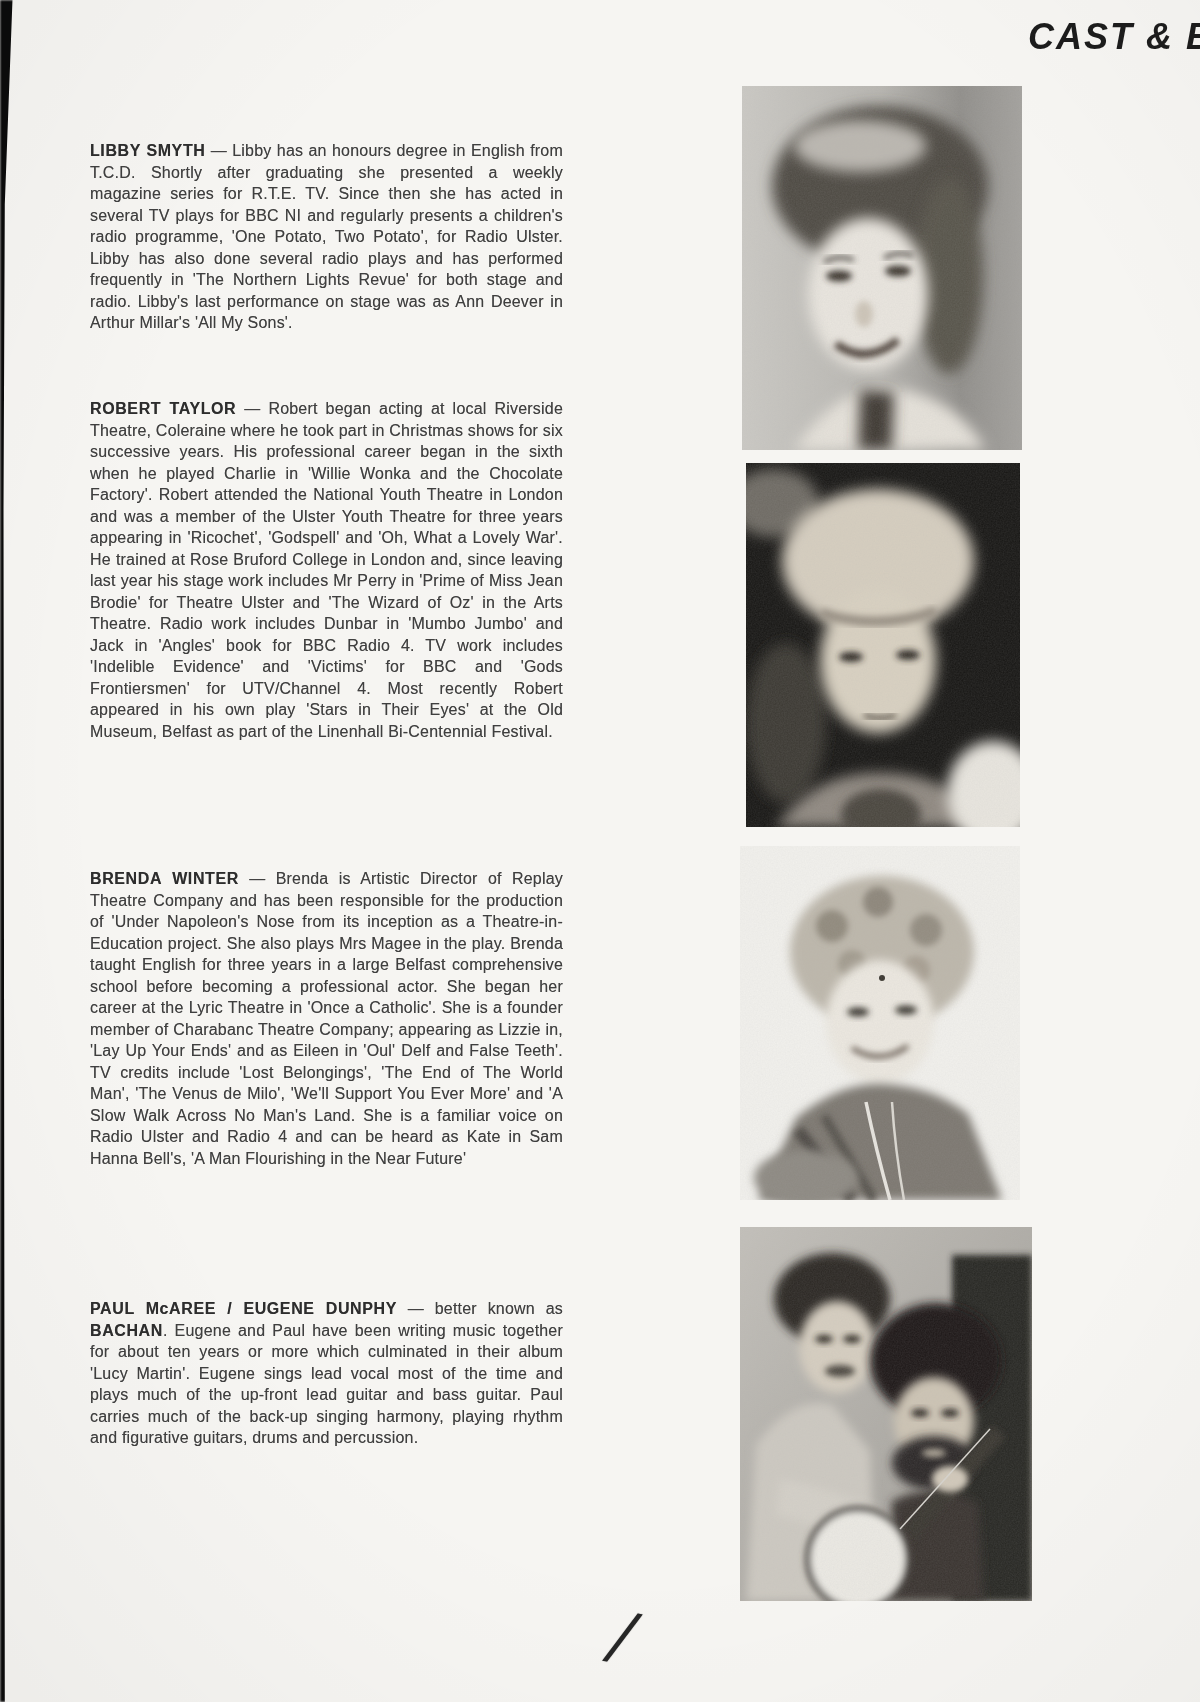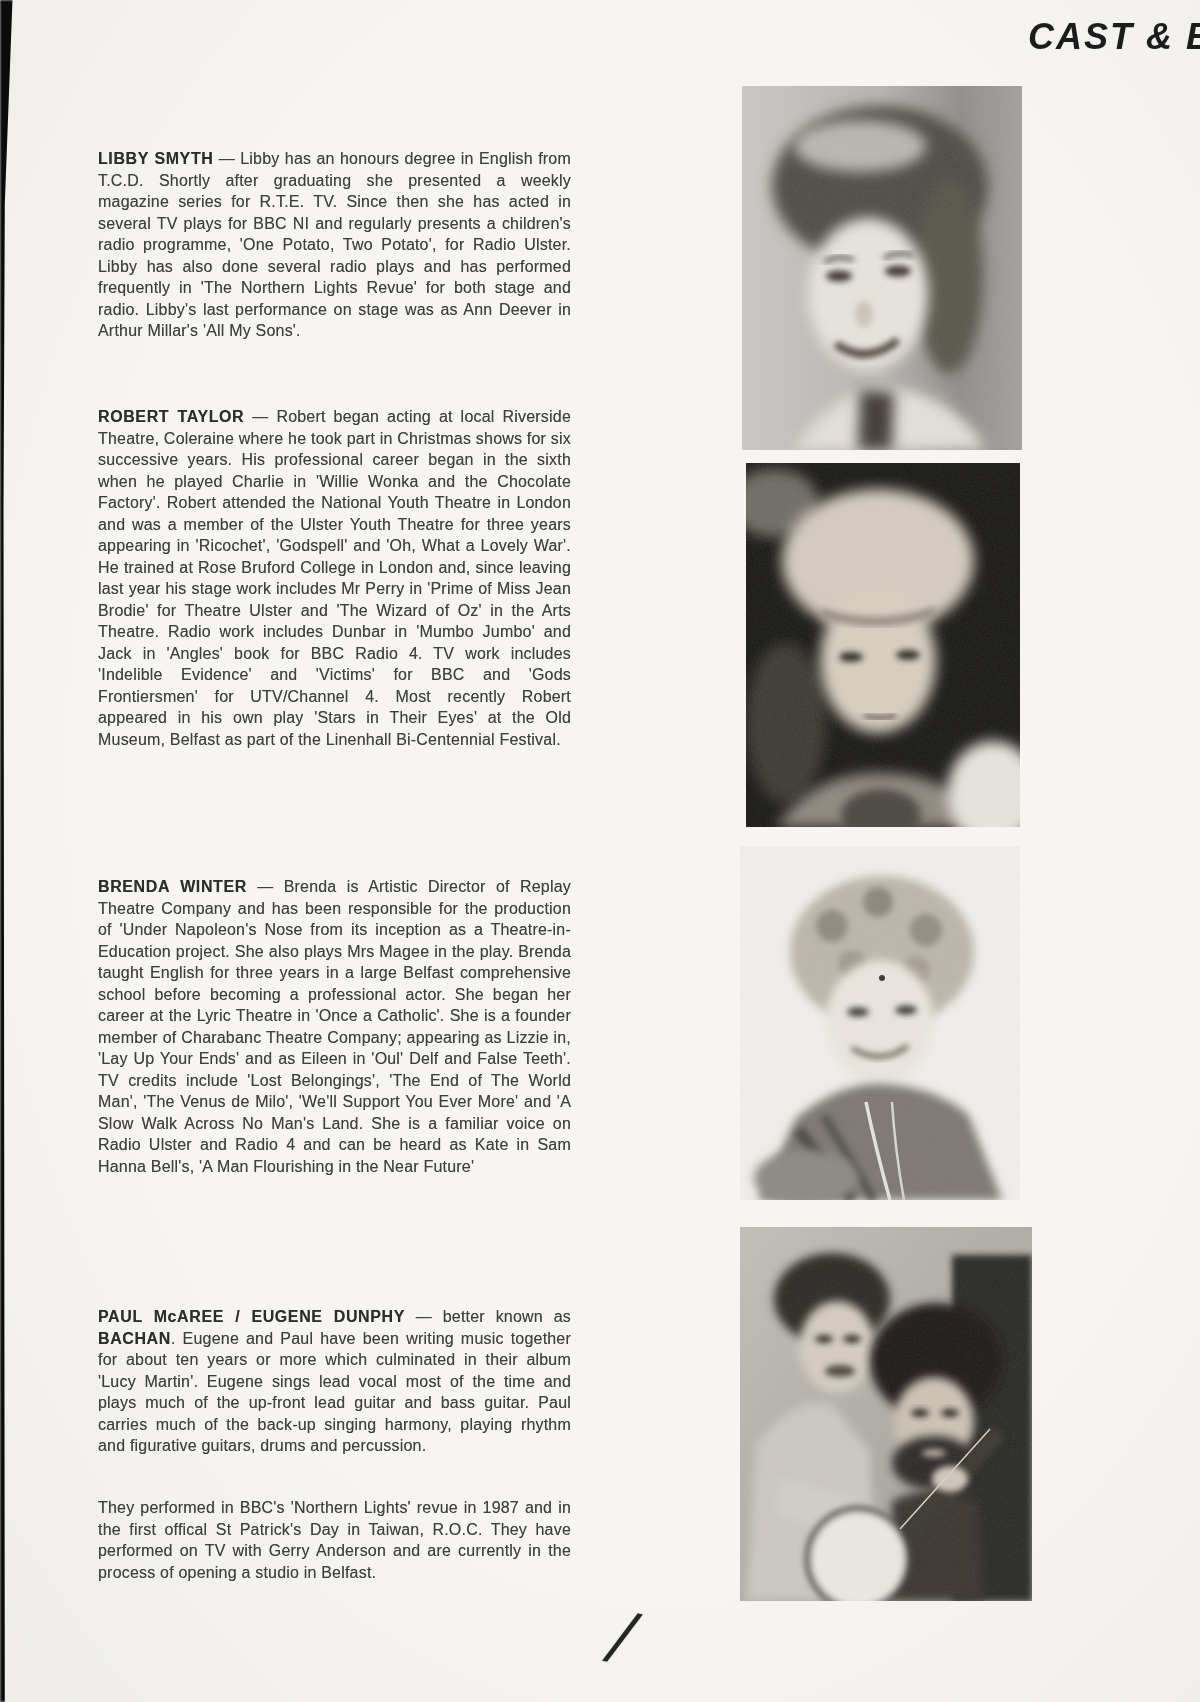--- a/index.html
+++ b/index.html
@@ -16,21 +16,21 @@
     background:#0b0b0b;
     clip-path:polygon(0 0, 78% 0, 30% 12%, 22% 30%, 30% 100%, 0 100%);
     filter:blur(1px);
   }
   .header{
     position:absolute;left:1028px;top:16px;margin:0;
     font-size:36px;font-weight:bold;font-style:italic;
     letter-spacing:2px;color:#1c1c1c;white-space:nowrap;
   }
   .bio{
-    position:absolute;left:90px;width:473px;margin:8px;
+    position:absolute;left:90px;width:473px;margin:0;
     font-size:16px;line-height:21.5px;color:#3f3f3f;
     text-align:justify;letter-spacing:0.2px;
     text-shadow:0 0 0.5px rgba(60,60,60,0.55);
   }
   .bio strong{color:#2d2d2d;letter-spacing:0.6px;}
   .photo{
     position:absolute;margin:0;overflow:hidden;
   }
   .photo svg{display:block;width:100%;height:100%;}
   .page-mark{
@@ -79,21 +79,20 @@
   <h1 class="header">CAST &amp; B</h1>
 
   <p class="bio" style="top:140px"><strong>LIBBY SMYTH</strong><span> — </span><span>Libby has an honours degree in English from T.C.D. Shortly after graduating she presented a weekly magazine series for R.T.E. TV. Since then she has acted in several TV plays for BBC NI and regularly presents a children's radio programme, 'One Potato, Two Potato', for Radio Ulster. Libby has also done several radio plays and has performed frequently in 'The Northern Lights Revue' for both stage and radio. Libby's last performance on stage was as Ann Deever in Arthur Millar's 'All My Sons'.</span></p>
 
   <p class="bio" style="top:398px"><strong>ROBERT TAYLOR</strong><span> — </span><span>Robert began acting at local Riverside Theatre, Coleraine where he took part in Christmas shows for six successive years. His professional career began in the sixth when he played Charlie in 'Willie Wonka and the Chocolate Factory'. Robert attended the National Youth Theatre in London and was a member of the Ulster Youth Theatre for three years appearing in 'Ricochet', 'Godspell' and 'Oh, What a Lovely War'. He trained at Rose Bruford College in London and, since leaving last year his stage work includes Mr Perry in 'Prime of Miss Jean Brodie' for Theatre Ulster and 'The Wizard of Oz' in the Arts Theatre. Radio work includes Dunbar in 'Mumbo Jumbo' and Jack in 'Angles' book for BBC Radio 4. TV work includes 'Indelible Evidence' and 'Victims' for BBC and 'Gods Frontiersmen' for UTV/Channel 4. Most recently Robert appeared in his own play 'Stars in Their Eyes' at the Old Museum, Belfast as part of the Linenhall Bi-Centennial Festival.</span></p>
 
   <p class="bio" style="top:868px"><strong>BRENDA WINTER</strong><span> — </span><span>Brenda is Artistic Director of Replay Theatre Company and has been responsible for the production of 'Under Napoleon's Nose from its inception as a Theatre-in-Education project. She also plays Mrs Magee in the play. Brenda taught English for three years in a large Belfast comprehensive school before becoming a professional actor. She began her career at the Lyric Theatre in 'Once a Catholic'. She is a founder member of Charabanc Theatre Company; appearing as Lizzie in, 'Lay Up Your Ends' and as Eileen in 'Oul' Delf and False Teeth'. TV credits include 'Lost Belongings', 'The End of The World Man', 'The Venus de Milo', 'We'll Support You Ever More' and 'A Slow Walk Across No Man's Land. She is a familiar voice on Radio Ulster and Radio 4 and can be heard as Kate in Sam Hanna Bell's, 'A Man Flourishing in the Near Future'</span></p>
 
   <p class="bio" style="top:1298px"><strong>PAUL McAREE / EUGENE DUNPHY</strong><span> — </span><span>better known as </span><strong>BACHAN</strong><span>. Eugene and Paul have been writing music together for about ten years or more which culminated in their album 'Lucy Martin'. Eugene sings lead vocal most of the time and plays much of the up-front lead guitar and bass guitar. Paul carries much of the back-up singing harmony, playing rhythm and figurative guitars, drums and percussion.</span></p>
 
-  <p class="bio" style="top:1489px"><span>They performed in BBC's 'Northern Lights' revue in 1987 and in the first offical St Patrick's Day in Taiwan, R.O.C. They have performed on TV with Gerry Anderson and are currently in the process of opening a studio in Belfast.</span></p>
 
   <figure class="photo" style="left:742px;top:86px;width:280px;height:364px" role="img" aria-label="black and white portrait photo of Libby Smyth">
     <svg viewBox="0 0 280 364" preserveAspectRatio="none">
       <rect width="280" height="364" fill="url(#p1bg)"></rect>
       <ellipse cx="138" cy="100" rx="108" ry="80" fill="#4e4942" filter="url(#f7)"></ellipse>
       <ellipse cx="118" cy="60" rx="66" ry="26" fill="#cfcbc4" opacity="0.85" filter="url(#f7)"></ellipse>
       <ellipse cx="207" cy="190" rx="34" ry="98" fill="#57524a" filter="url(#f7)"></ellipse>
       <ellipse cx="126" cy="208" rx="60" ry="76" fill="#eae6df" filter="url(#f7)"></ellipse>
       <path d="M82 176 Q97 168 112 174" stroke="#45403a" stroke-width="4" fill="none" filter="url(#f3)"></path>
       <path d="M142 172 Q157 164 171 170" stroke="#45403a" stroke-width="4" fill="none" filter="url(#f3)"></path>

